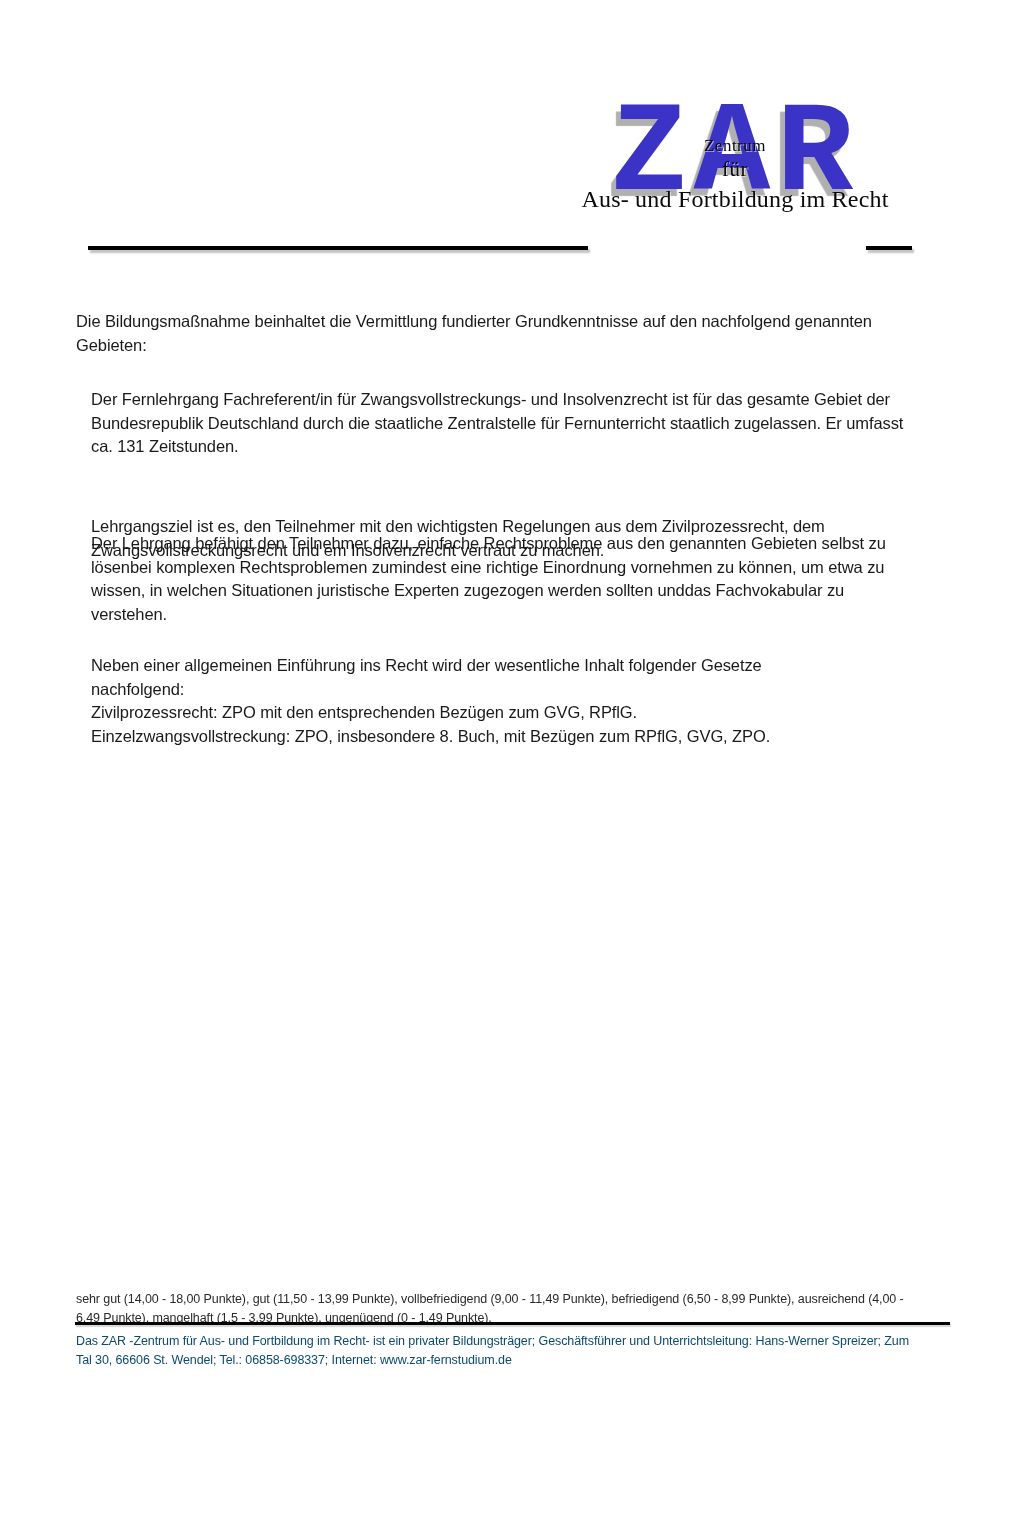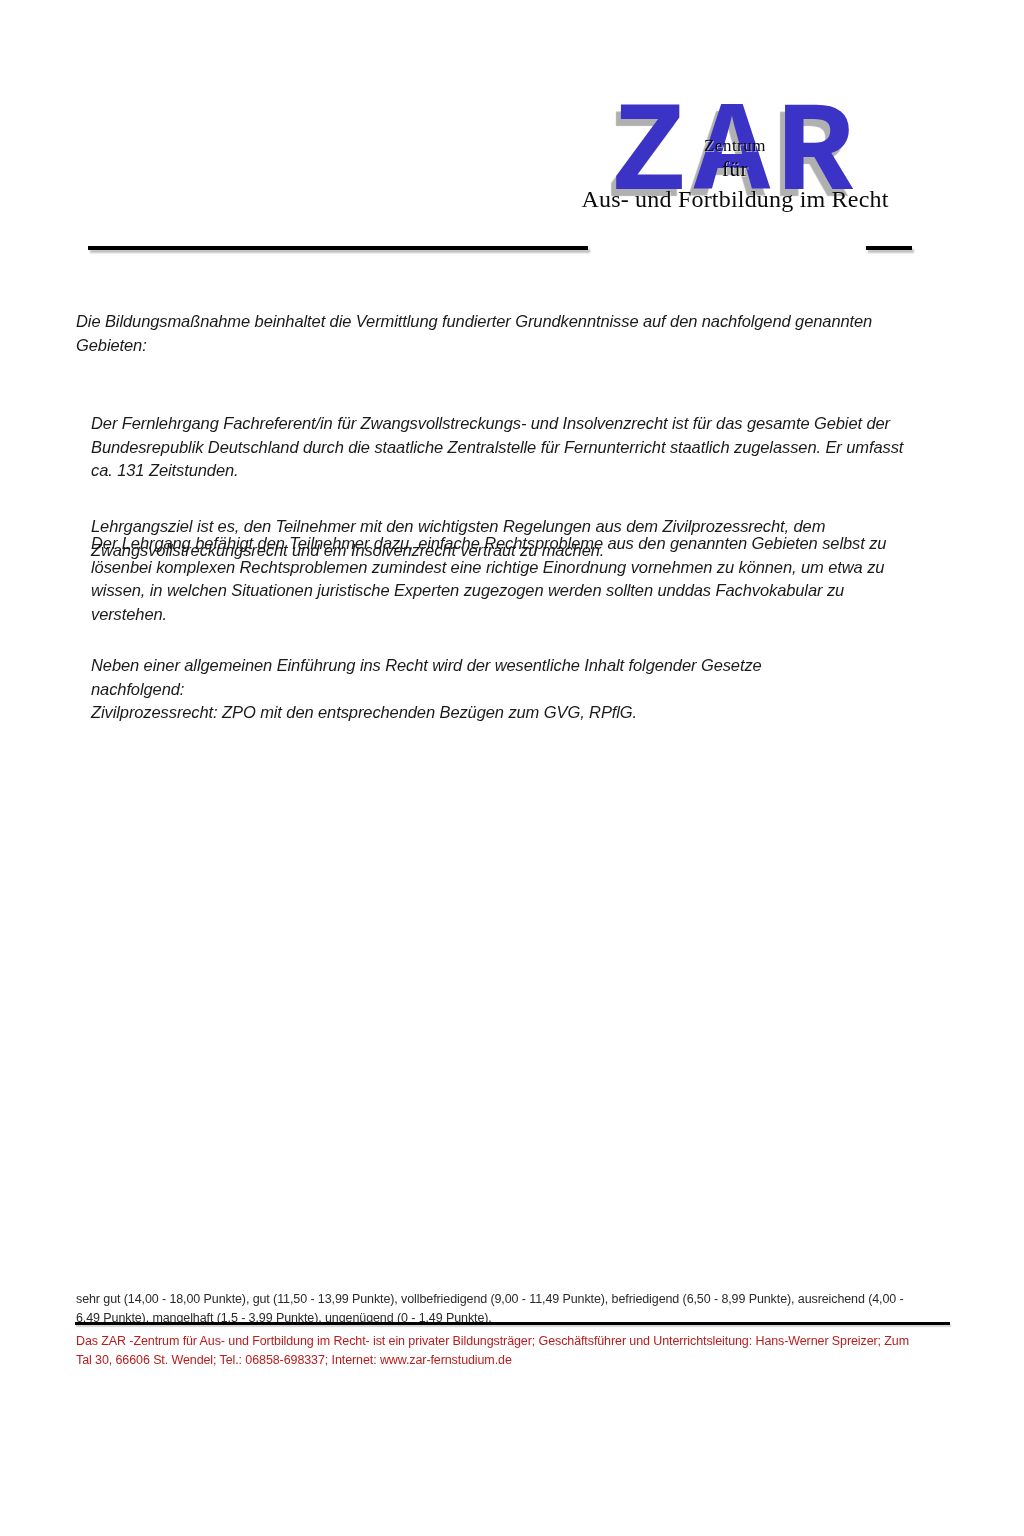--- a/index.html
+++ b/index.html
@@ -92,34 +92,33 @@
     position: absolute;
     left: 0;
     top: 310px;
     width: 1024px;
   }
   .para {
     font-size: 16.5px;
     line-height: 23.5px;
     color: #1a1a1a;
     letter-spacing: -0.1px;
-    font-style: italic;
   }
   .para-lead {
     position: absolute;
     left: 76px;
     top: 0px;
     width: 836px;
   }
   .para-indent {
     position: absolute;
     left: 91px;
     width: 830px;
   }
-  .p2 { top: 78px; margin-top: 24px; }
+  .p2 { top: 78px; }
   .p3 { top: 157px; margin-top: 48px; }
   .p4 { top: 222px; }
   .p5 { top: 344px; }
 
   
   .grading {
     position: absolute;
     left: 76px;
     top: 1272px;
     width: 830px;
@@ -138,21 +137,21 @@
     background: #000000;
     box-shadow: 1px 2px 1px rgba(150,150,150,0.4);
   }
   .footer-contact {
     position: absolute;
     left: 76px;
     top: 1332px;
     width: 850px;
     font-size: 12.5px;
     line-height: 19px;
-    color: #b91c1c;
+    color: #0c4a6e;
     letter-spacing: -0.1px;
   }
 </style>
 </head>
 <body>
 
 <div class="page">
 
   <div class="header">
     <div class="header-rule-left"></div>
@@ -168,20 +167,21 @@
 
   <div class="body-text">
     <div class="para para-lead">Die Bildungsmaßnahme beinhaltet die Vermittlung fundierter Grundkenntnisse auf den nachfolgend genannten Gebieten:</div>
     <div class="para para-indent p2">Der Fernlehrgang Fachreferent/in für Zwangsvollstreckungs- und Insolvenzrecht ist für das gesamte Gebiet der Bundesrepublik Deutschland durch die staatliche Zentralstelle für Fernunterricht staatlich zugelassen. Er umfasst ca. 131 Zeitstunden.</div>
     <div class="para para-indent p3">Lehrgangsziel ist es, den Teilnehmer mit den wichtigsten Regelungen aus dem Zivilprozessrecht, dem Zwangsvollstreckungsrecht und em Insolvenzrecht vertraut zu machen.</div>
     <div class="para para-indent p4">Der Lehrgang befähigt den Teilnehmer dazu, einfache Rechtsprobleme aus den genannten Gebieten selbst zu lösenbei komplexen Rechtsproblemen zumindest eine richtige Einordnung vornehmen zu können, um etwa zu wissen, in welchen Situationen juristische Experten zugezogen werden sollten unddas Fachvokabular zu verstehen.</div>
     <div class="para para-indent p5">
       <div>Neben einer allgemeinen Einführung ins Recht wird der wesentliche Inhalt folgender Gesetze</div>
       <div>nachfolgend:</div>
       <div>Zivilprozessrecht: ZPO mit den entsprechenden Bezügen zum GVG, RPflG.</div>
+      <div>Einzelzwangsvollstreckung: ZPO, insbesondere 8. Buch, mit Bezügen zum RPflG, GVG, ZPO.</div>
     </div>
   </div>
 
   <div class="grading">sehr gut (14,00 - 18,00 Punkte), gut (11,50 - 13,99 Punkte), vollbefriedigend (9,00 - 11,49 Punkte), befriedigend (6,50 - 8,99 Punkte), ausreichend (4,00 - 6,49 Punkte), mangelhaft (1,5 - 3,99 Punkte), ungenügend (0 - 1,49 Punkte).</div>
   <div class="footer-rule"></div>
   <div class="footer-contact">Das ZAR -Zentrum für Aus- und Fortbildung im Recht- ist ein privater Bildungsträger; Geschäftsführer und Unterrichtsleitung: Hans-Werner Spreizer; Zum Tal 30, 66606 St. Wendel; Tel.: 06858-698337; Internet: www.zar-fernstudium.de</div>
 
 </div>
 
 </body></html>

